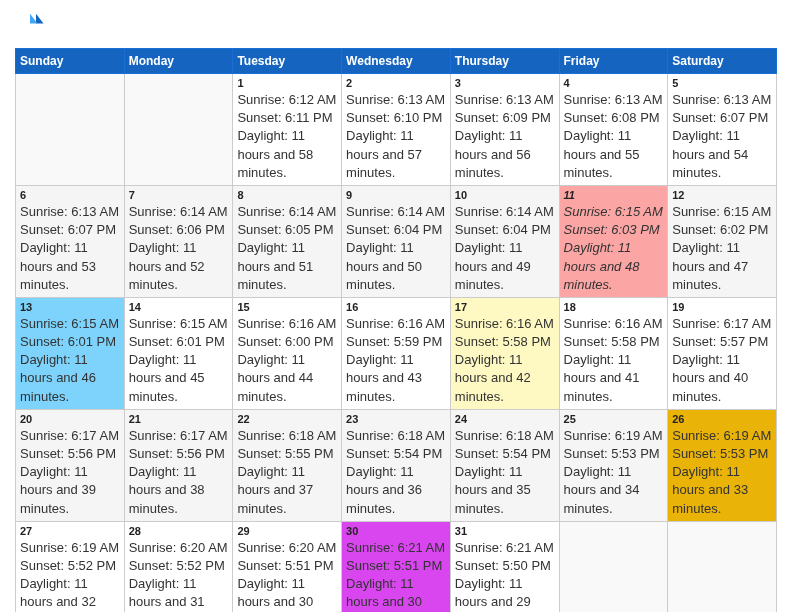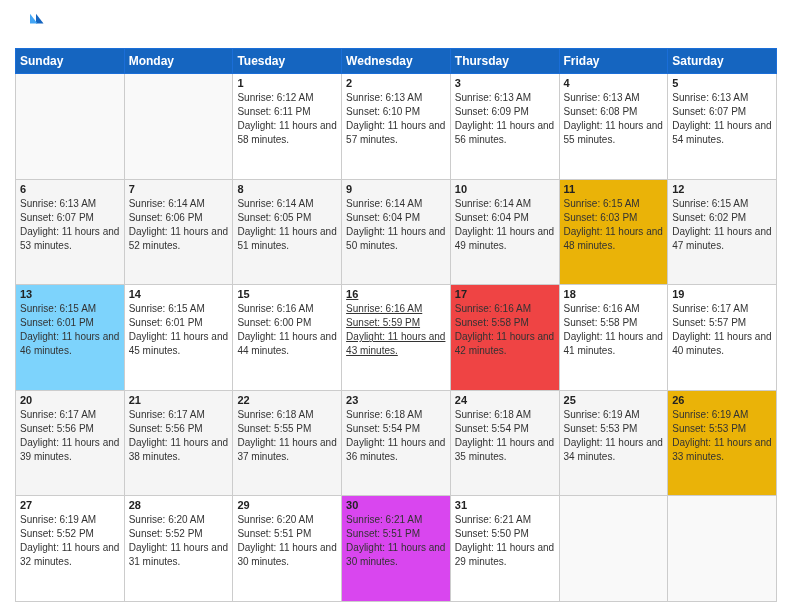--- a/index.html
+++ b/index.html
@@ -83,21 +83,21 @@
       background-color: #fff;
     }
     .day-num {
       font-size: 11px;
       font-weight: bold;
       color: #222;
       display: block;
       margin-bottom: 2px;
     }
     .day-info {
-      font-size: 10px;
+      font-size: 13px;
       color: #333;
       line-height: 1.4;
     }
     .empty-cell {
       background-color: #f9f9f9 !important;
     }
   </style>
 </head>
 <body>
 
@@ -191,21 +191,21 @@
             <div class="day-info" style="white-space: pre-line;">Sunrise: 6:14 AM
 Sunset: 6:04 PM
 Daylight: 11 hours and 50 minutes.</div>
           </td>
           <td style="background-color: rgb(245, 245, 245);">
             <span class="day-num">10</span>
             <div class="day-info" style="white-space: pre-line;">Sunrise: 6:14 AM
 Sunset: 6:04 PM
 Daylight: 11 hours and 49 minutes.</div>
           </td>
-          <td style="background-color: #eab308;">
+          <td style="background-color: #fca5a5; font-style: italic;">
             <span class="day-num">11</span>
             <div class="day-info" style="white-space: pre-line;">Sunrise: 6:15 AM
 Sunset: 6:03 PM
 Daylight: 11 hours and 48 minutes.</div>
           </td>
           <td style="background-color: rgb(245, 245, 245); margin-left: 12px;">
             <span class="day-num">12</span>
             <div class="day-info" style="white-space: pre-line;">Sunrise: 6:15 AM
 Sunset: 6:02 PM
 Daylight: 11 hours and 47 minutes.</div>
@@ -223,27 +223,27 @@
             <div class="day-info" style="white-space: pre-line;">Sunrise: 6:15 AM
 Sunset: 6:01 PM
 Daylight: 11 hours and 45 minutes.</div>
           </td>
           <td style="background-color: rgb(255, 255, 255);">
             <span class="day-num">15</span>
             <div class="day-info" style="white-space: pre-line;">Sunrise: 6:16 AM
 Sunset: 6:00 PM
 Daylight: 11 hours and 44 minutes.</div>
           </td>
-          <td style="background-color: rgb(255, 255, 255); text-decoration: underline;">
+          <td style="background-color: rgb(255, 255, 255);">
             <span class="day-num">16</span>
             <div class="day-info" style="white-space: pre-line;">Sunrise: 6:16 AM
 Sunset: 5:59 PM
 Daylight: 11 hours and 43 minutes.</div>
           </td>
-          <td style="background-color: #ef4444;">
+          <td style="background-color: #fef9c3;">
             <span class="day-num">17</span>
             <div class="day-info" style="white-space: pre-line;">Sunrise: 6:16 AM
 Sunset: 5:58 PM
 Daylight: 11 hours and 42 minutes.</div>
           </td>
           <td style="background-color: rgb(255, 255, 255);">
             <span class="day-num">18</span>
             <div class="day-info" style="white-space: pre-line;">Sunrise: 6:16 AM
 Sunset: 5:58 PM
 Daylight: 11 hours and 41 minutes.</div>

